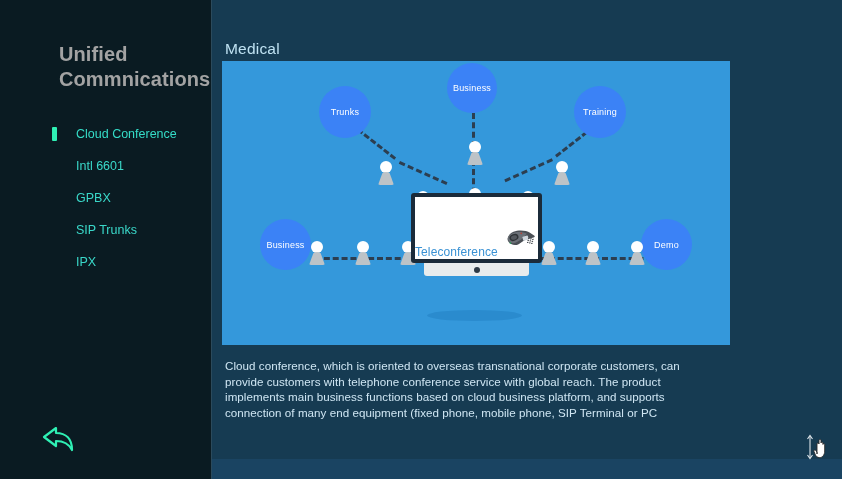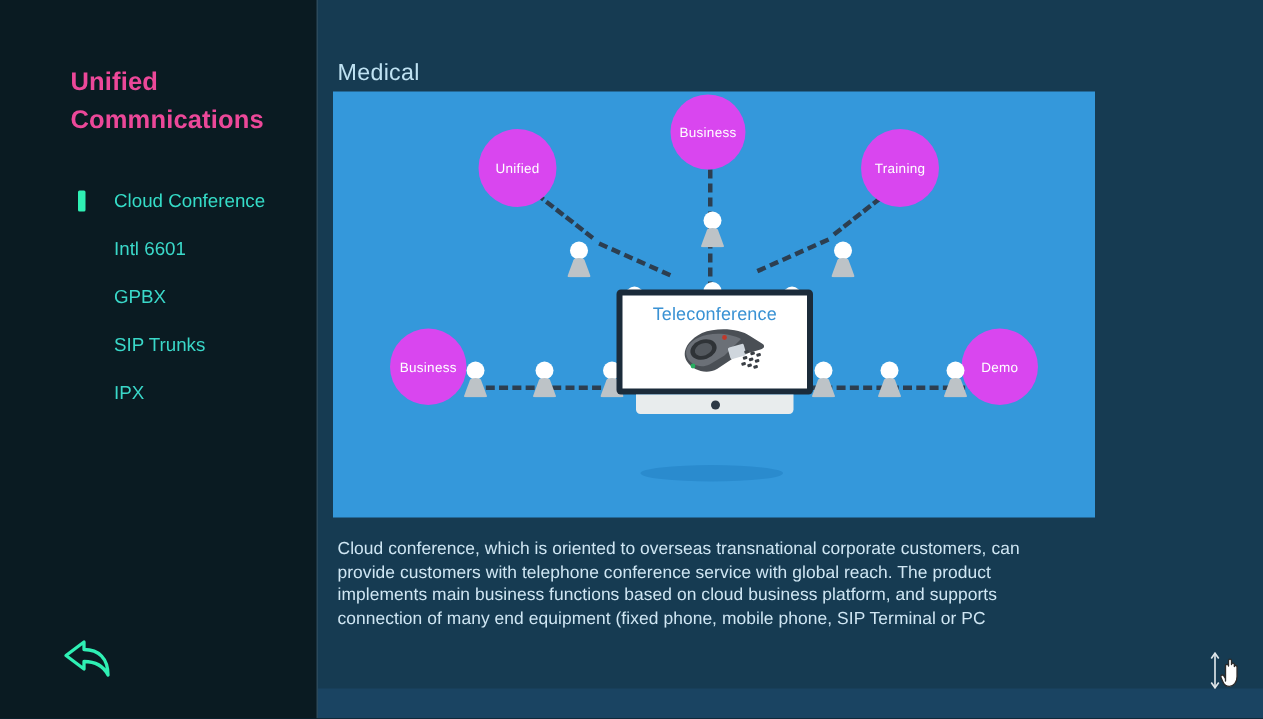--- a/index.html
+++ b/index.html
@@ -12,24 +12,24 @@
 
   
   .sidebar{
     position:relative;
     width:212px; height:479px;
     background:#0a1b22;
     border-right:1px solid #2b4a5c;
     flex:0 0 212px;
   }
   .brand{
-    position:absolute; left:47px; top:42px;
+    position:absolute; left:59px; top:42px;
     width:160px;
-    color:#ec4899;
-    font-size:17px; font-weight:bold; line-height:25px;
+    color:#a3a3a3;
+    font-size:20px; font-weight:bold; line-height:25px;
     letter-spacing:0.1px;
   }
   .nav{
     position:absolute; left:52px; top:118px; width:160px;
   }
   .nav-item{
     position:relative;
     height:32px;
     display:flex; align-items:center;
     color:#3ad8c9;
@@ -73,21 +73,21 @@
   
   .diagram{
     position:absolute; left:10px; top:61px;
     width:508px; height:284px;
     background:#3498db;
     overflow:hidden;
   }
   .node{
     position:absolute;
     border-radius:50%;
-    background:#d946ef;
+    background:#3b82f6;
     display:flex; align-items:center; justify-content:center;
     color:#ffffff;
     font-size:9px;
     font-weight:500;
     letter-spacing:0.2px;
     cursor:pointer;
   }
   .person{
     position:absolute;
     width:18px; height:24px;
@@ -115,22 +115,22 @@
   }
   .monitor .bezel{
     position:absolute; left:0; top:0; width:131px; height:70px;
     background:#1b2b3a;
     border-radius:3px;
     padding:4px;
   }
   .monitor .screen{
     width:100%; height:100%;
     background:#ffffff;
-    display:flex; flex-direction:column;
-    align-items:center; justify-content:flex-start;
+    display:flex; flex-direction:row;
+    align-items:flex-end; justify-content:flex-start;
     padding-top:5px;
   }
   .monitor .screen-title{
     color:#3a92d4;
     font-size:12px;
     letter-spacing:0.1px;
   }
   .monitor .chin{
     position:absolute; left:13px; top:70px;
     width:105px; height:13px;
@@ -218,21 +218,21 @@
 
       <div class="dash" style="left:130px; top:62px;  width:56px;  transform:rotate(38deg);"></div>
       <div class="dash" style="left:178px; top:100px; width:52px;  transform:rotate(24deg);"></div>
       <div class="dash" style="left:253px; top:52px;  width:90px;  transform:rotate(90deg);"></div>
       <div class="dash" style="left:379px; top:62px;  width:56px;  transform:rotate(142deg);"></div>
       <div class="dash" style="left:331px; top:100px; width:52px;  transform:rotate(156deg);"></div>
       <div class="dash" style="left:93px;  top:196px; width:130px;"></div>
       <div class="dash" style="left:318px; top:196px; width:130px;"></div>
 
       <div class="node" style="left:97px; top:25px; width:52px; height:52px;">
-        <span>Unified</span>
+        <span>Trunks</span>
       </div>
 
       <div class="node" style="left:225px; top:2px; width:50px; height:50px;">
         <span>Business</span>
       </div>
 
       <div class="node" style="left:352px; top:25px; width:52px; height:52px;align-items:center;">
         <span>Training</span>
       </div>
 

